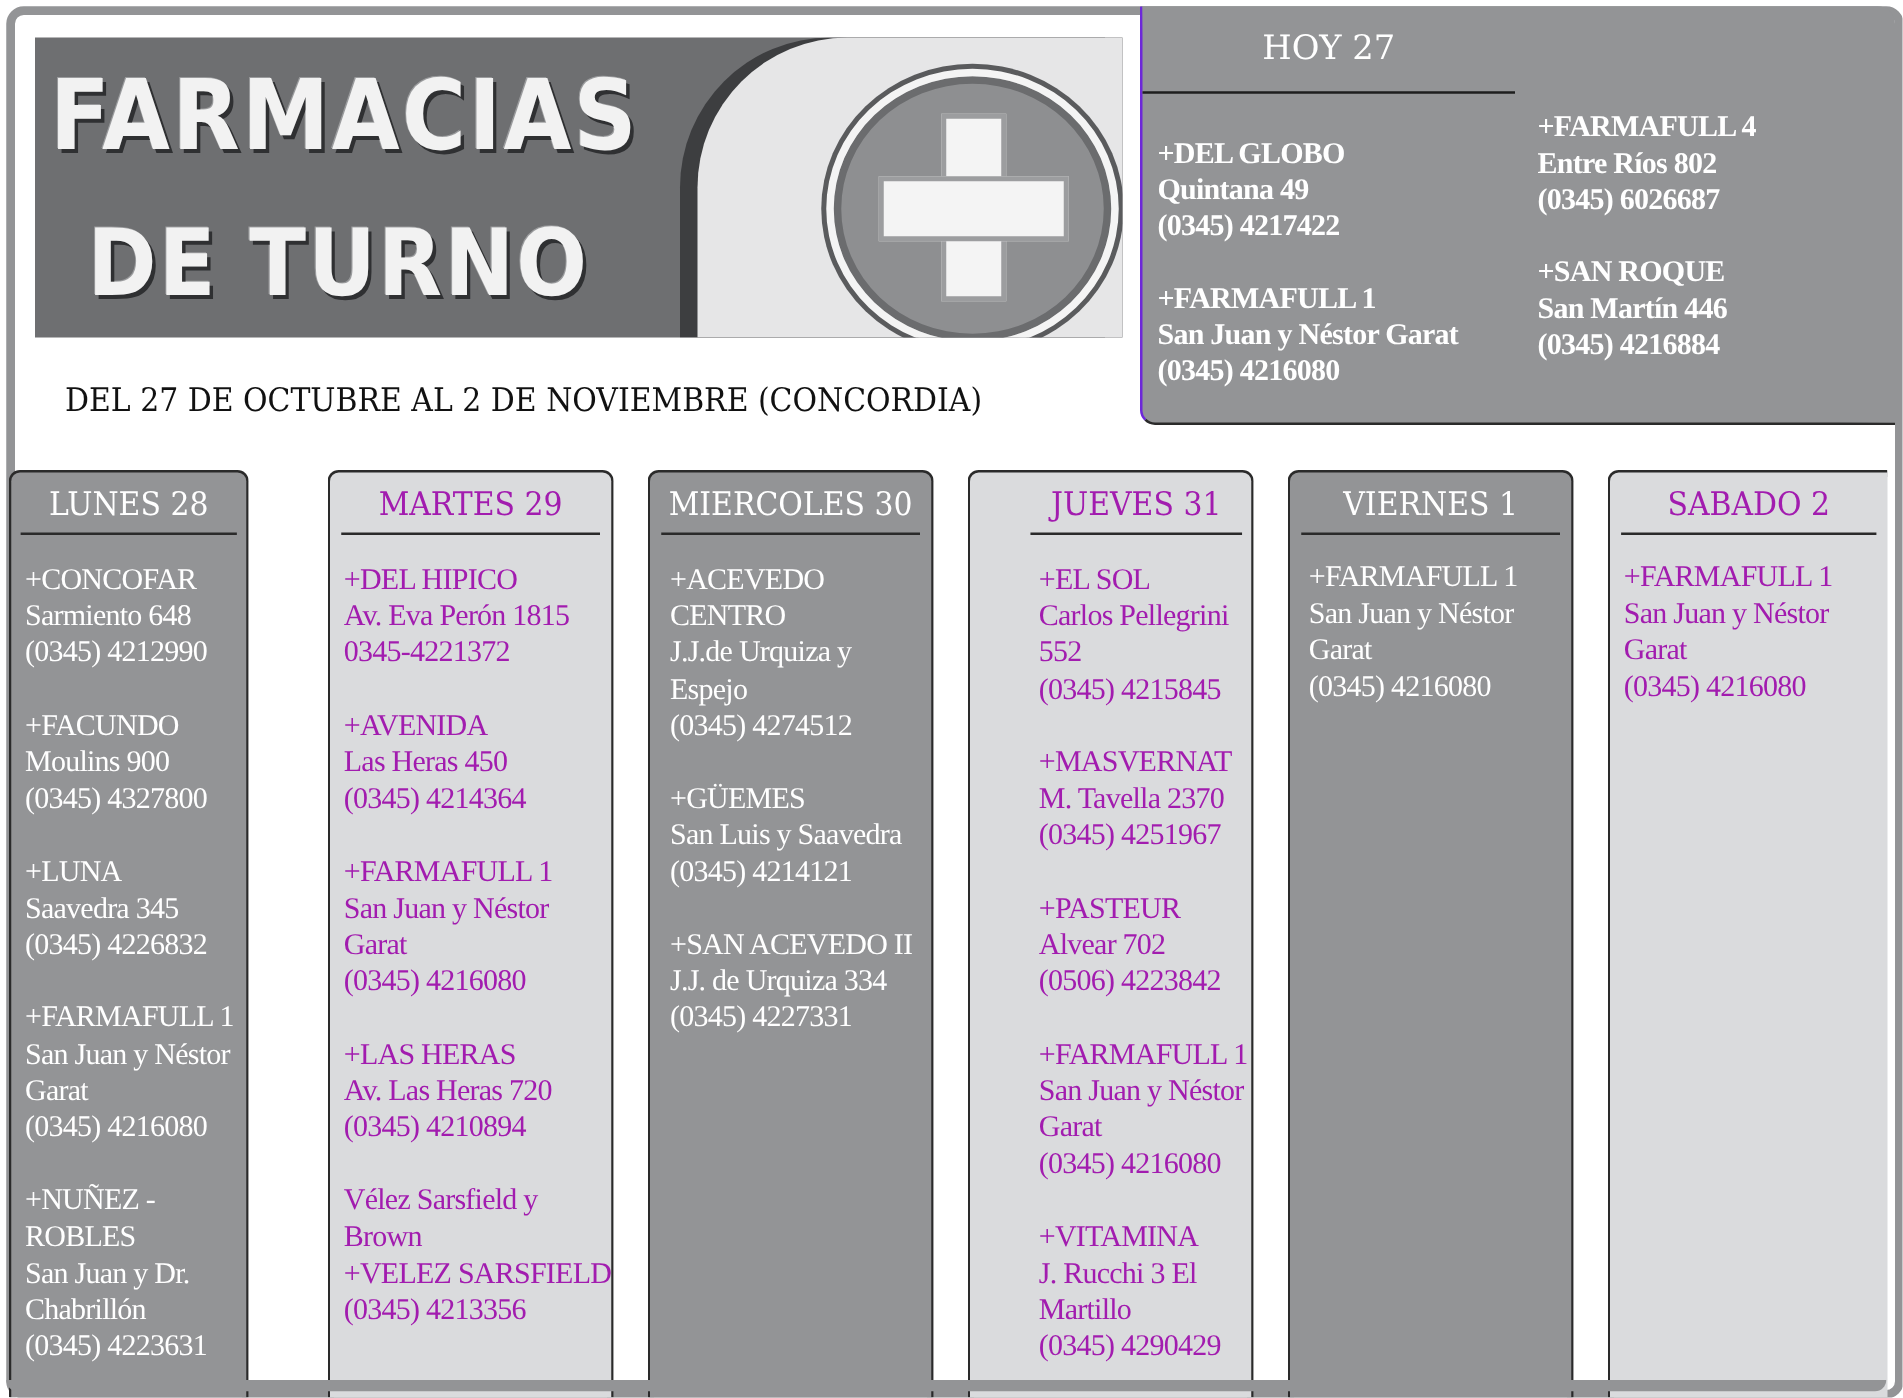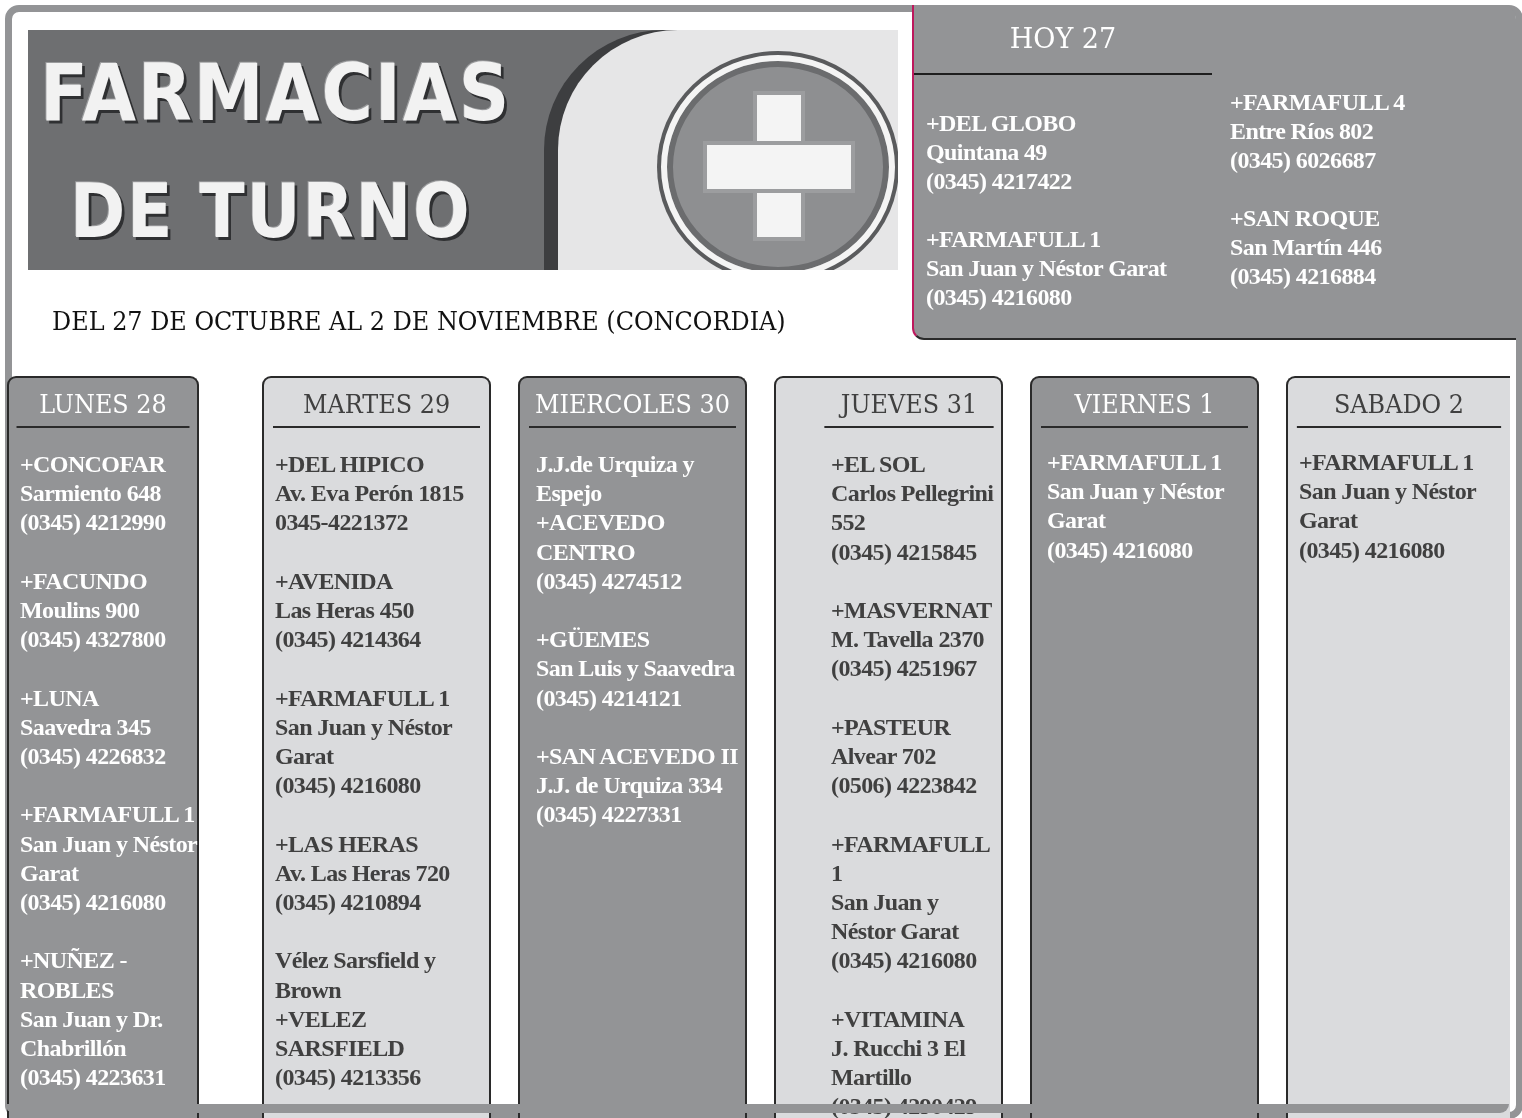--- a/index.html
+++ b/index.html
@@ -7,33 +7,33 @@
   .frame { position:absolute; left:5px; top:5px; width:1504px; height:1100px; border:7px solid #939496; border-radius:14px; background:#ffffff; box-sizing:content-box; }
   .banner { position:absolute; left:28px; top:30px; width:870px; height:240px; background:#6e6f71; overflow:hidden;text-align:right; }
   .banner .right-bg { position:absolute; left:530px; top:0; width:340px; height:240px; background:#e6e6e7; border-radius:120px 0 0 0; box-shadow:-14px 0 0 #3d3e40; }
   .banner .title1, .banner .title2 { position:absolute; font-family:"DejaVu Sans", sans-serif; font-weight:bold; color:#f2f2f2; letter-spacing:2px; text-shadow:3px 3px 0 #2f3032, -1px -1px 0 #9a9b9d; transform:scaleX(0.9); transform-origin:left; }
   .banner .title1 { left:12px; top:18px; font-size:78px; }
   .banner .title2 { left:42px; top:138px; font-size:74px; }
   .cross-ring { position:absolute; left:633px; top:25px; width:222px; height:212px; border-radius:50%; background:#8e8f91; border:6px solid #f4f4f4; box-shadow:0 0 0 4px #5a5b5d, inset 0 0 0 6px #6b6c6e; }
   .cross-v { position:absolute; left:86px; top:30px; width:52px; height:150px; background:#f4f4f4; border:4px solid #9c9d9f; box-sizing:border-box; }
   .cross-h { position:absolute; left:36px; top:80px; width:152px; height:52px; background:#f4f4f4; border:4px solid #9c9d9f; box-sizing:border-box; }
   .subtitle { position:absolute; left:52px; top:306px; font-family:"DejaVu Serif", serif; font-size:26px; color:#111; letter-spacing:0px; transform:scaleX(0.92); transform-origin:left; white-space:nowrap; }
-  .hoy { position:absolute; left:912px; top:5px; width:604px; height:335px; background:#939496; border-left:2px solid #be185d; border-bottom:2px solid #2a2a2a; border-radius:0 14px 0 12px; box-sizing:border-box; }
+  .hoy { position:absolute; left:912px; top:5px; width:604px; height:335px; background:#939496; border-left:2px solid #6d28d9; border-bottom:2px solid #2a2a2a; border-radius:0 14px 0 12px; box-sizing:border-box; }
   .hoy-title { position:absolute; left:0; top:18px; width:298px; text-align:center; font-family:"DejaVu Serif", serif; font-size:27px; color:#fff; }
   .hoy-line { position:absolute; left:0; top:68px; width:298px; height:2px; background:#1e1e1e; }
   .hoy-col { position:absolute; color:#fff; font-weight:bold; font-size:24px; line-height:29px; letter-spacing:-0.6px; }
   .hoy-col.c1 { left:12px; top:104px; }
   .hoy-col.c2 { left:316px; top:83px; }
   .entry { margin-bottom:29px; }
   .entry div { white-space:nowrap; }
   .col { position:absolute; top:376px; width:229px; height:742px; border:2px solid #2a2a2a; border-bottom:none; border-radius:9px 9px 0 0; box-sizing:border-box; }
   .col.dark { background:#939496; color:#ffffff; }
-  .col.light { background:#dadbdd; color:#404040; }
+  .col.light { background:#dadbdd; color:#a21caf; }
   .col-head { height:48px; border-bottom:2px solid #2a2a2a; text-align:center; font-family:"DejaVu Serif", serif; font-size:26px; line-height:52px; white-space:nowrap; transform:scaleX(0.92); }
-  .col-body { padding:22px 0 0 11px; font-weight:bold; font-size:24px; line-height:29.2px; letter-spacing:-0.6px; }
+  .col-body { padding:22px 0 0 11px; font-weight:normal; font-size:24px; line-height:29.2px; letter-spacing:-0.6px; }
   .col-body .entry { margin-bottom:29.2px; }
   .col-body .entry div { white-space:normal; }
   .bottom-bar { position:absolute; left:5px; top:1104px; width:1504px; height:9px; background:#939496; border-radius:0 0 14px 14px; }
 </style>
 </head>
 <body>
 
 <div class="frame"></div>
 
 <div class="banner">
@@ -136,22 +136,22 @@
         <div>+VELEZ SARSFIELD</div>
         <div>(0345) 4213356</div>
       </div>
   </div>
 </div>
 
 <div class="col dark" style="left:518px;">
   <div class="col-head">MIERCOLES 30</div>
   <div class="col-body" style="padding-left:16px;">
     <div class="entry">
+        <div>+ACEVEDO CENTRO</div>
         <div>J.J.de Urquiza y Espejo</div>
-        <div>+ACEVEDO CENTRO</div>
         <div>(0345) 4274512</div>
       </div>
     <div class="entry">
         <div>+GÜEMES</div>
         <div>San Luis y Saavedra</div>
         <div>(0345) 4214121</div>
       </div>
     <div class="entry">
         <div>+SAN ACEVEDO II</div>
         <div>J.J. de Urquiza 334</div>

